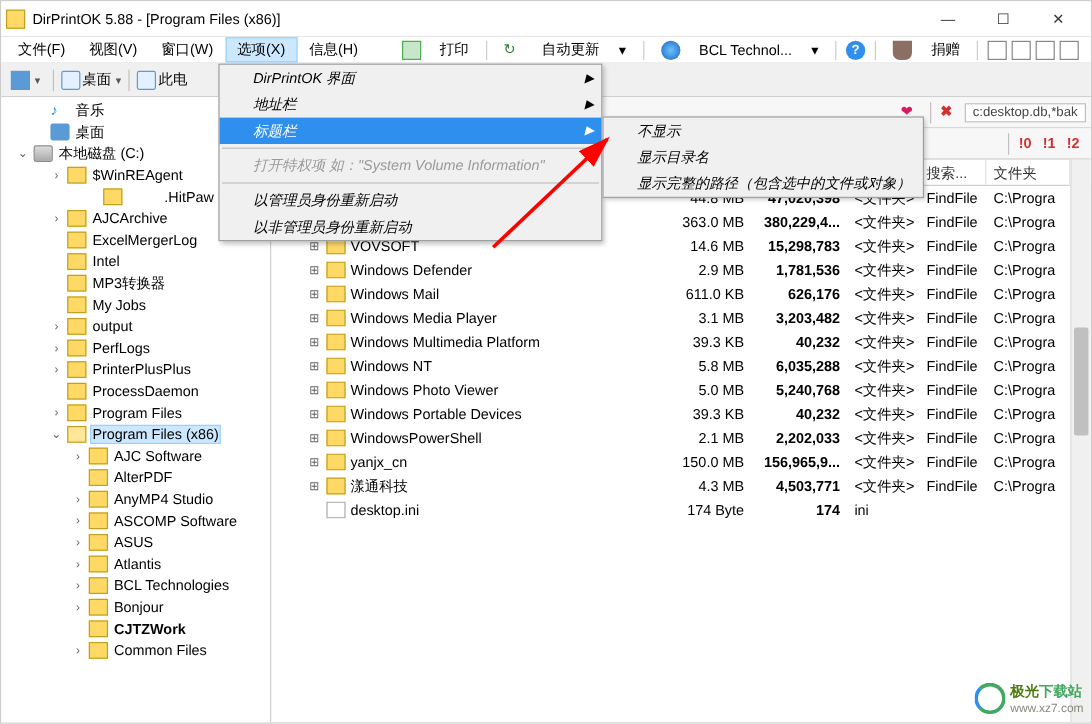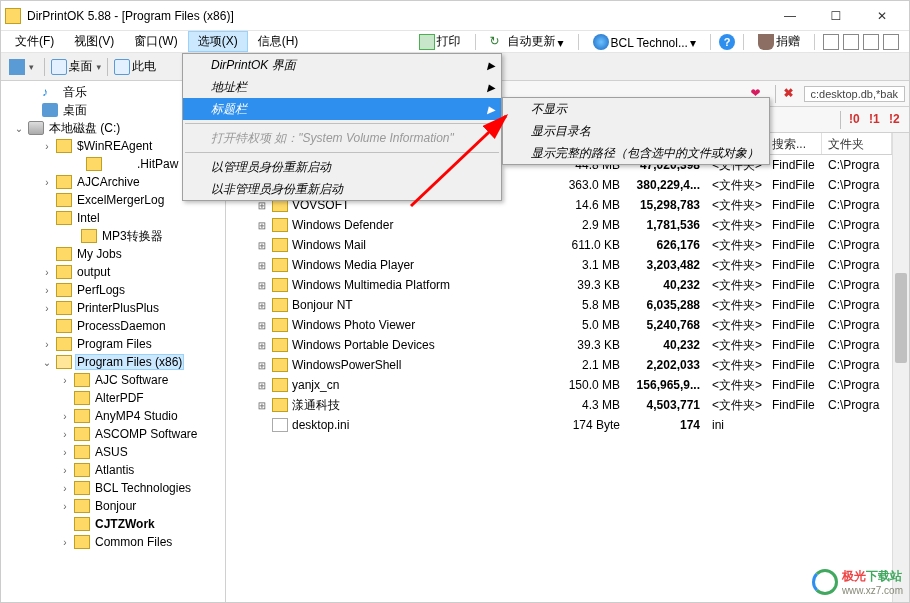--- a/index.html
+++ b/index.html
@@ -10,21 +10,21 @@
 .titlebar .app-icon { width: 16px; height: 16px; background: #ffd966; border: 1px solid #c0a020; margin-right: 6px; }
 .titlebar .title-text { flex: 1; color: #000; }
 .titlebar .win-controls { display: flex; }
 .titlebar .win-btn { width: 46px; height: 30px; display: flex; align-items: center; justify-content: center; color: #333; cursor: default; }
 
 
 .menubar { height: 22px; background: #fff; display: flex; align-items: stretch; padding: 0 4px; border-bottom: 1px solid #e5e5e5; position: relative; }
 .menubar .menu-item { padding: 0 10px; display: flex; align-items: center; cursor: default; }
 .menubar .menu-item.active { background: #cce8ff; border: 1px solid #99d1ff; padding: 0 9px; }
 .menubar .menu-right { margin-left: auto; display: flex; align-items: center; gap: 4px; padding-right: 6px; }
-.menubar .mr-group { display: flex; align-items: flex-end; gap: 2px; padding: 0 6px; }
+.menubar .mr-group { display: flex; align-items: center; gap: 16px; padding: 0 6px; }
 .menubar .mr-sep { width: 1px; height: 16px; background: #ccc; margin: 0 4px; }
 .menubar .mr-ico { width: 16px; height: 16px; display: inline-block; }
 
 
 .toolbar { height: 28px; background: #f0f0f0; border-bottom: 1px solid #d0d0d0; display: flex; align-items: center; padding: 0 4px; gap: 2px; }
 .toolbar .tb-btn { padding: 2px 4px; display: flex; align-items: center; gap: 2px; cursor: default; }
 .toolbar .tb-sep { width: 1px; height: 18px; background: #c0c0c0; margin: 0 4px; }
 .toolbar .tb-ico { width: 16px; height: 16px; display: inline-block; }
 .toolbar .tb-combo { display: flex; align-items: center; gap: 2px; }
 .toolbar .dd { font-size: 9px; color: #555; margin-left: 2px; }
@@ -87,21 +87,21 @@
 .ico-coffee { background: #8d6e63; border-radius: 0 0 6px 6px; }
 .ico-red-x { color: #d32f2f; font-weight: bold; }
 .ico-heart { color: #d81b60; }
 
 
 .red-arrow { position: absolute; z-index: 200; pointer-events: none; }
 
 
 .watermark { position: absolute; right: 6px; bottom: 6px; display: flex; align-items: center; gap: 4px; font-size: 16px; font-weight: bold; z-index: 50; }
 .watermark .wm-logo { width: 26px; height: 26px; border: 3px solid #41a85f; border-radius: 50%; border-left-color: #2f8fef; }
-.watermark .wm-text1 { color: #ef4444; }
+.watermark .wm-text1 { color: #4d7c0f; }
 .watermark .wm-text2 { color: #41a85f; }
 .watermark .wm-sub { font-size: 10px; color: #888979; font-weight: normal; display:block; }
 
 
 .vscroll { position: absolute; right: 0; top: 0; bottom: 0; width: 17px; background: #f0f0f0; border-left: 1px solid #ddd; }
 .vscroll .thumb { position: absolute; left: 2px; right: 2px; background: #c0c0c0; border-radius: 2px; }
 </style>
 </head>
 <body>
 
@@ -209,21 +209,21 @@
         <div class="tree-row" style="padding-left: 40px;">
           <span class="twisty"></span>
           <span class="node-ico ico-folder"></span>
           <span class="node-label">ExcelMergerLog</span>
         </div>
         <div class="tree-row" style="padding-left: 40px;">
           <span class="twisty"></span>
           <span class="node-ico ico-folder"></span>
           <span class="node-label">Intel</span>
         </div>
-        <div class="tree-row" style="padding-left: 40px; margin-left: 25px;">
+        <div class="tree-row" style="padding-left: 40px;">
           <span class="twisty"></span>
           <span class="node-ico ico-folder"></span>
           <span class="node-label">MP3转换器</span>
         </div>
         <div class="tree-row" style="padding-left: 40px;">
           <span class="twisty"></span>
           <span class="node-ico ico-folder"></span>
           <span class="node-label">My Jobs</span>
         </div>
         <div class="tree-row" style="padding-left: 40px;">
@@ -431,21 +431,21 @@
           <div class="cell col-size">39.3 KB</div>
           <div class="cell col-bytes">40,232</div>
           <div class="cell col-ext">&lt;文件夹&gt;</div>
           <div class="cell col-search">FindFile</div>
           <div class="cell col-folder">C:\Progra</div>
         </div>
         <div class="file-row">
           <div class="cell col-name">
             <span class="tw" style="margin-left: 20px;">⊞</span>
             <span class="fico"></span>
-            <span>Bonjour NT</span>
+            <span>Windows NT</span>
           </div>
           <div class="cell col-size">5.8 MB</div>
           <div class="cell col-bytes">6,035,288</div>
           <div class="cell col-ext">&lt;文件夹&gt;</div>
           <div class="cell col-search">FindFile</div>
           <div class="cell col-folder">C:\Progra</div>
         </div>
         <div class="file-row">
           <div class="cell col-name">
             <span class="tw" style="margin-left: 20px;">⊞</span>

